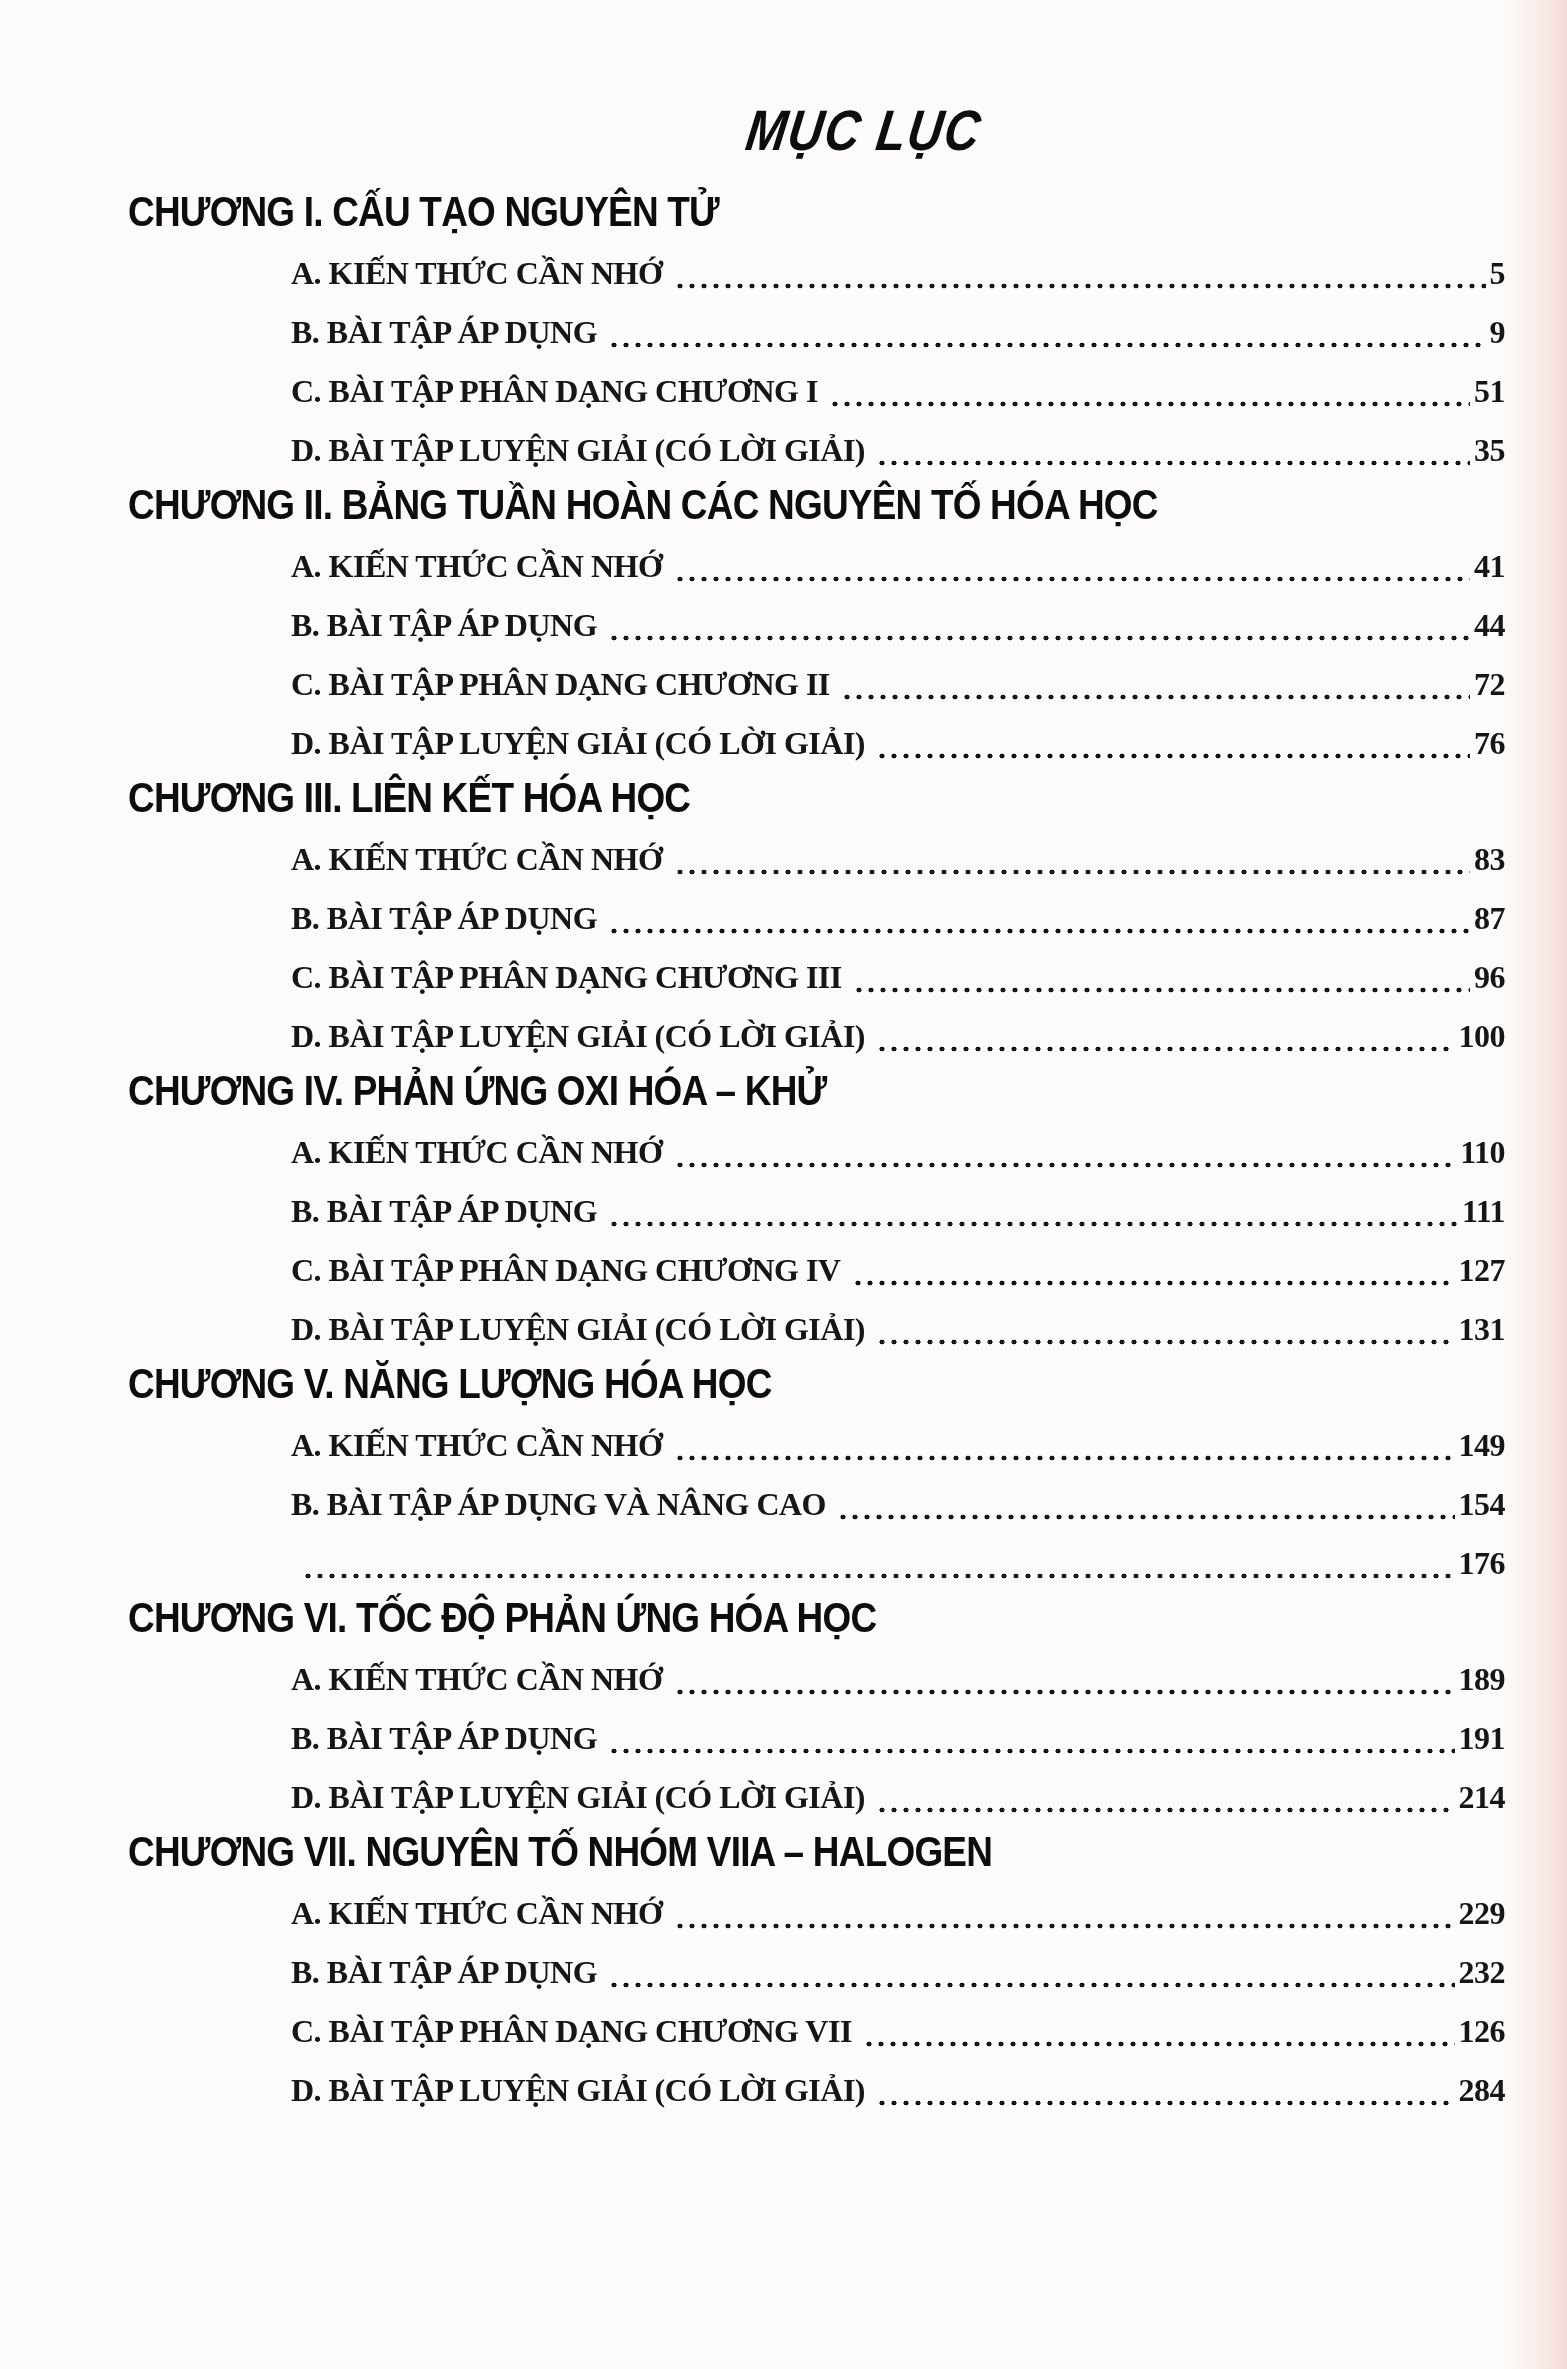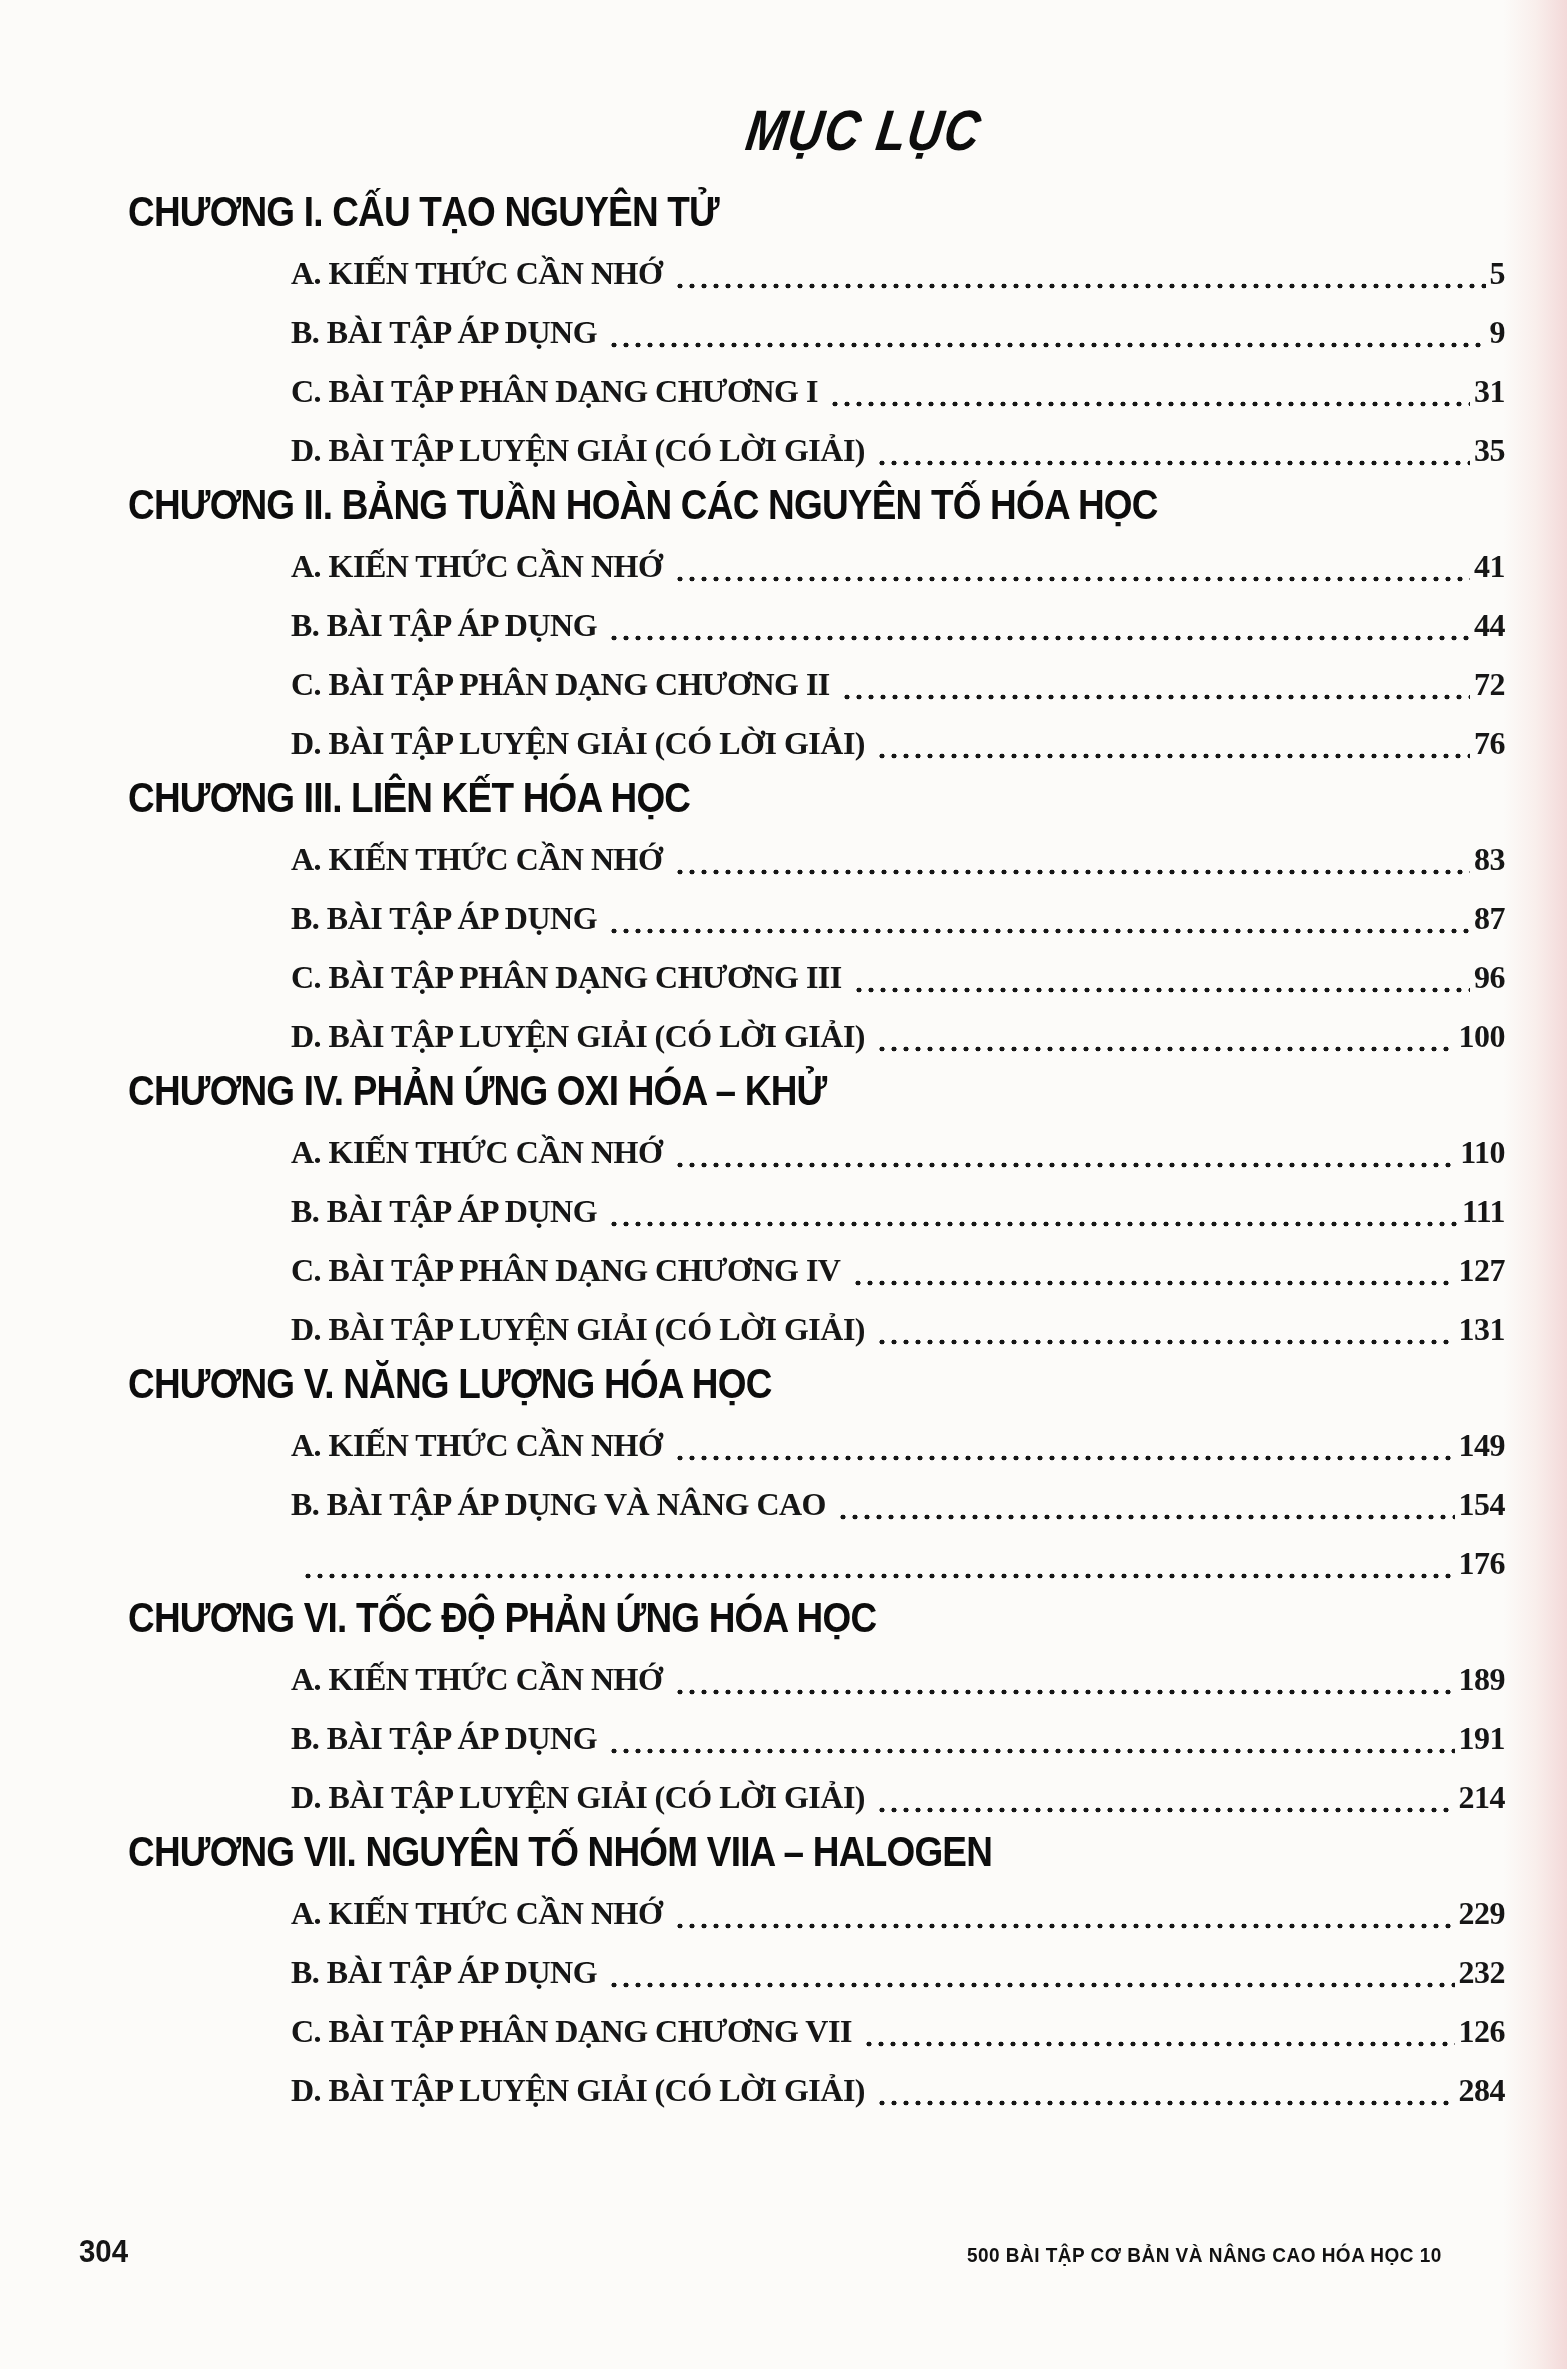--- a/index.html
+++ b/index.html
@@ -106,21 +106,21 @@
       <span class="entry-page">5</span>
     </div>
     <div class="toc-row">
       <span class="entry-label">B. BÀI TẬP ÁP DỤNG</span>
       <span class="leader"></span>
       <span class="entry-page">9</span>
     </div>
     <div class="toc-row">
       <span class="entry-label">C. BÀI TẬP PHÂN DẠNG CHƯƠNG I</span>
       <span class="leader"></span>
-      <span class="entry-page">31</span>
+      <span class="entry-page">51</span>
     </div>
     <div class="toc-row">
       <span class="entry-label">D. BÀI TẬP LUYỆN GIẢI (CÓ LỜI GIẢI)</span>
       <span class="leader"></span>
       <span class="entry-page">35</span>
     </div>
   </section>
 
   <section>
     <div class="chapter-heading">
@@ -260,19 +260,15 @@
       <span class="leader"></span>
       <span class="entry-page">126</span>
     </div>
     <div class="toc-row">
       <span class="entry-label">D. BÀI TẬP LUYỆN GIẢI (CÓ LỜI GIẢI)</span>
       <span class="leader"></span>
       <span class="entry-page">284</span>
     </div>
   </section>
 
-  <div class="footer">
-    <span class="page-num">304</span>
-    <span class="book-title">500 BÀI TẬP CƠ BẢN VÀ NÂNG CAO HÓA HỌC 10</span>
-  </div>
 
 </div>
 
 
 </body></html>

